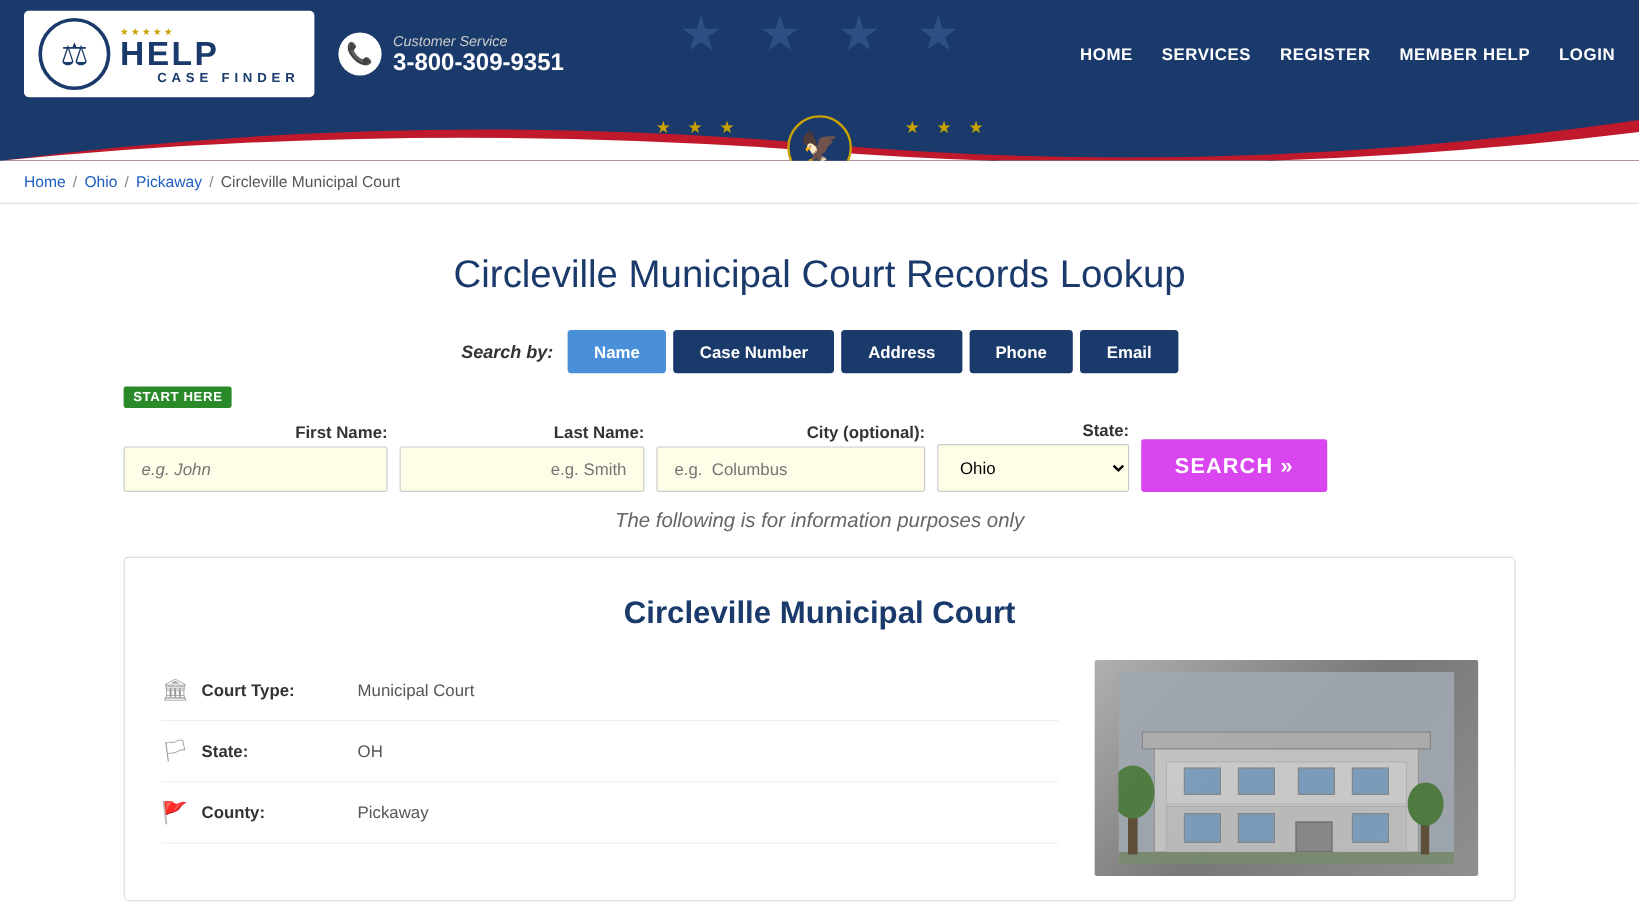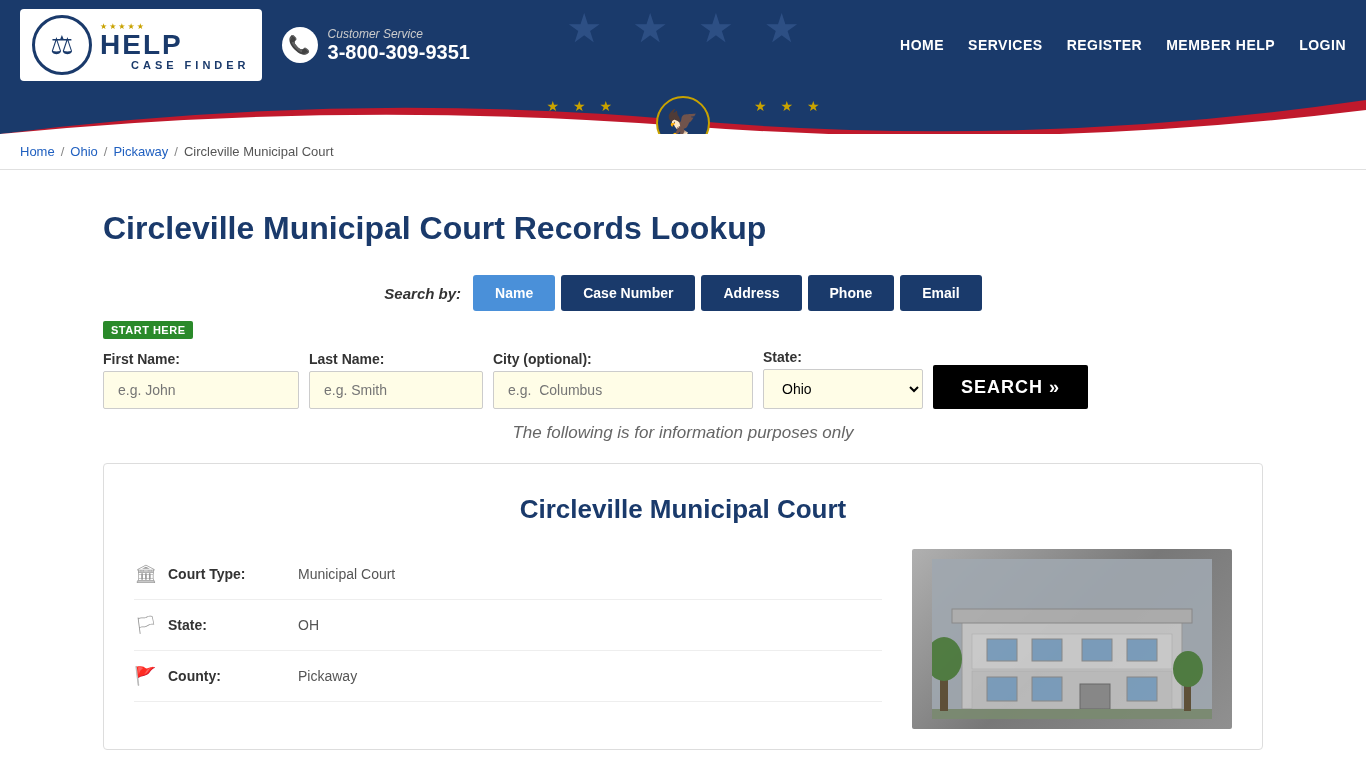--- a/index.html
+++ b/index.html
@@ -134,23 +134,23 @@
     .breadcrumb .sep { color: #888; margin: 0 2px; }
 
     
     .main-content {
       max-width: 1200px;
       margin: 0 auto;
       padding: 20px;
     }
 
     .page-title {
-      text-align: left;
+      text-align: center;
       font-size: 32px;
-      font-weight: bold;
+      font-weight: normal;
       color: #1a3a6b;
       margin: 20px 0 28px;
     }
 
     
     .search-bar {
       display: flex;
       align-items: center;
       justify-content: center;
       gap: 6px;
@@ -198,36 +198,37 @@
     }
     .form-field {
       display: flex;
       flex-direction: column;
       gap: 4px;
     }
     .form-field label {
       font-size: 14px;
       font-weight: bold;
       color: #333;
+      text-align: right;
     }
     .form-field input, .form-field select {
       border: 1px solid #ccc;
       background: #fffde7;
       padding: 10px 14px;
       font-size: 14px;
       border-radius: 2px;
       outline: none;
     }
-    .field-first { width: 196px; }
-    .field-last { width: 174px; }
-    .field-city { width: 260px; }
+    .field-first { width: 220px; font-style: italic; }
+    .field-last { width: 204px; text-align: right; }
+    .field-city { width: 224px; }
     .field-state { width: 160px; }
 
     .search-btn {
-      background: #000000;
+      background: #d946ef;
       color: #fff;
       border: none;
       padding: 10px 28px;
       font-size: 18px;
       font-weight: bold;
       letter-spacing: 1px;
       cursor: pointer;
       border-radius: 2px;
       height: 44px;
       display: flex;

